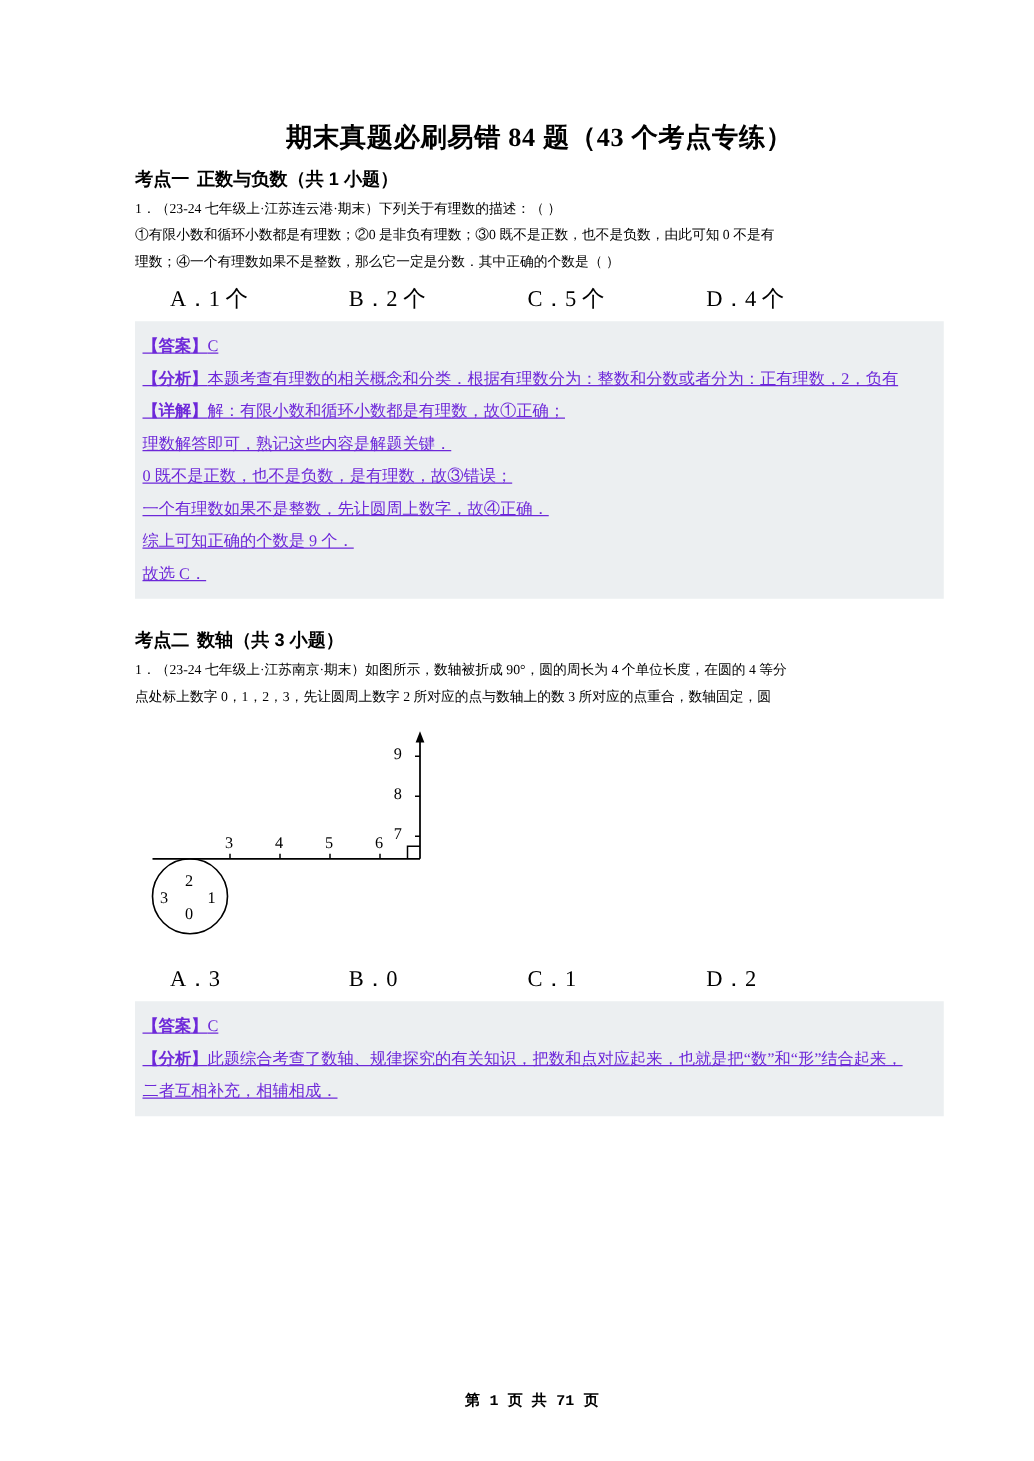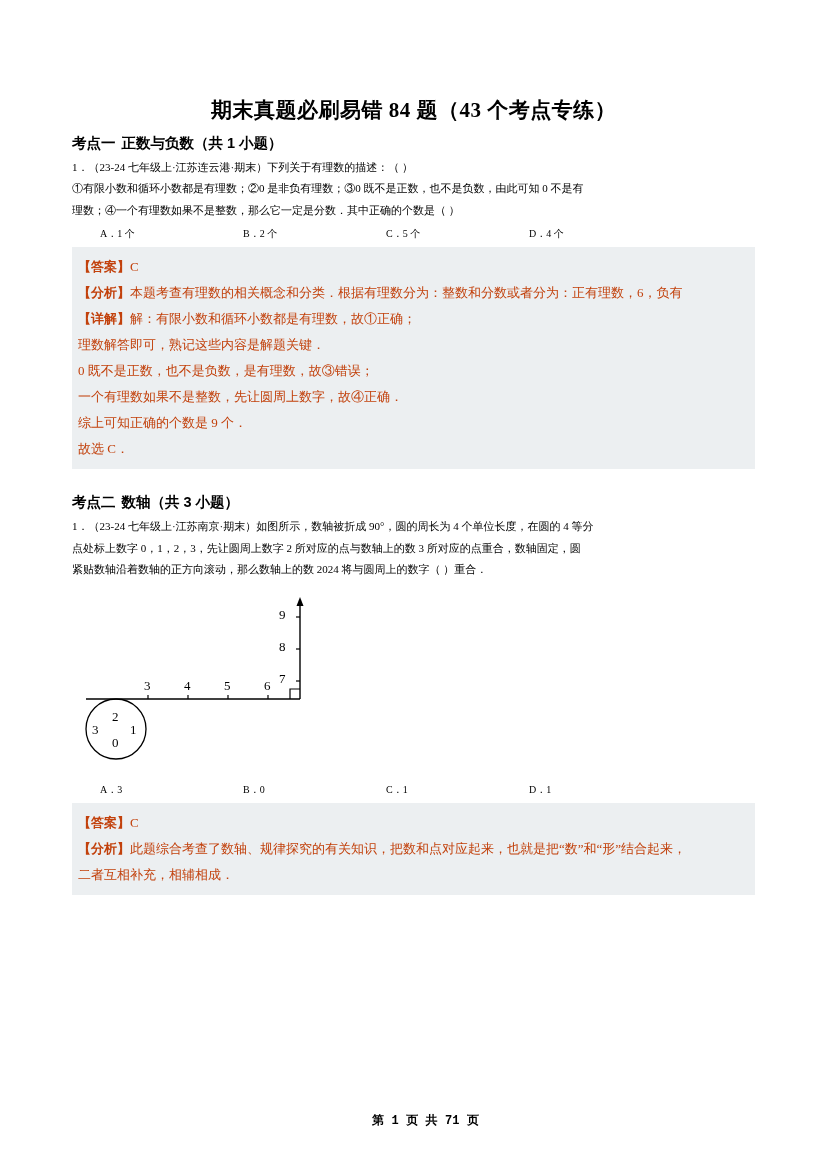--- a/index.html
+++ b/index.html
@@ -13,21 +13,21 @@
     font-family: "Liberation Serif", serif;
     color: #000000;
     position: relative;
     overflow: hidden;
   }
   .page {
     position: relative;
     width: 827px;
     height: 1150px;
     box-sizing: border-box;
-    padding: 78px 72px 0 72px;
+    padding: 78px 72px 0 108px;
   }
   .doc-title {
     text-align: center;
     font-size: 21px;
     font-weight: bold;
     font-family: "Liberation Serif", serif;
     letter-spacing: 0.5px;
     margin: 18px 0 6px 0;
   }
   .kaodian {
@@ -38,41 +38,42 @@
   }
   .kaodian .kd-label { margin-right: 6px; margin-top: 42px; }
   .q-line {
     font-size: 11px;
     line-height: 1.95;
     text-align: justify;
     font-family: "Liberation Serif", serif;
   }
   .q-line.first { margin-top: 2px; }
   .options {
-    font-size: 10px;
+    font-size: 18px;
     display: flex;
     margin: 6px 0 4px 0;
     padding-left: 28px;
     font-family: Liberation Serif, serif;
   }
   .options .opt {
     width: 143px;
     flex: 0 0 143px;
   }
   .answer-block {
     background: #eceff1;
     padding: 7px 8px 7px 6px;
     margin: 6px 0 8px 0;
   }
   .answer-block p {
     margin: 0;
-    color: #c2410c;
+    color: #6d28d9;
     font-size: 13px;
     line-height: 2.0;
     text-align: justify;
+    text-decoration: underline;
   }
   .answer-block .tag {
     font-weight: bold;
   }
   .figure-wrap {
     position: relative;
     height: 190px;
     margin: 6px 0 0 0;
   }
   .footer {
@@ -108,41 +109,40 @@
     <span class="opt">B．2 个</span>
     <span class="opt">C．5 个</span>
     <span class="opt">D．4 个</span>
   </div>
 
   <div class="answer-block">
     <p>
       <span class="tag">【答案】</span><span>C</span>
     </p>
     <p>
-      <span class="tag">【分析】</span><span>本题考查有理数的相关概念和分类．根据有理数分为：整数和分数或者分为：正有理数，6，负有</span>
+      <span class="tag">【分析】</span><span>本题考查有理数的相关概念和分类．根据有理数分为：整数和分数或者分为：正有理数，2，负有</span>
     </p>
     <p>
       <span class="tag">【详解】</span><span>解：有限小数和循环小数都是有理数，故①正确；</span>
     </p>
     <p>理数解答即可，熟记这些内容是解题关键．</p>
     <p>0 既不是正数，也不是负数，是有理数，故③错误；</p>
     <p>一个有理数如果不是整数，先让圆周上数字，故④正确．</p>
     <p>综上可知正确的个数是 9 个．</p>
     <p>故选 C．</p>
   </div>
 
   <div class="kaodian" style="margin-top:24px;">
     <span class="kd-label">考点二</span><span>数轴（共 3 小题）</span>
   </div>
 
   <div class="q-line first">
     <span>1．</span><span>（23-24 七年级上·江苏南京·期末）</span><span>如图所示，数轴被折成 90°，圆的周长为 4 个单位长度，在圆的 4 等分</span>
   </div>
   <div class="q-line">点处标上数字 0，1，2，3，先让圆周上数字 2 所对应的点与数轴上的数 3 所对应的点重合，数轴固定，圆</div>
-  <div class="q-line">紧贴数轴沿着数轴的正方向滚动，那么数轴上的数 2024 将与圆周上的数字（      ）重合．</div>
 
   <div class="figure-wrap">
     <svg width="420" height="190" viewBox="0 0 420 190" style="position:absolute; left:0; top:0;">
 
       <line x1="228" y1="112" x2="228" y2="18" stroke="#000" stroke-width="1.4"></line>
       <polygon points="228,10 224.5,19 231.5,19" fill="#000"></polygon>
 
       <line x1="228" y1="112" x2="14" y2="112" stroke="#000" stroke-width="1.4"></line>
 
       <polyline points="218,112 218,102 228,102" fill="none" stroke="#000" stroke-width="1.2"></polyline>
@@ -171,21 +171,21 @@
     <div style="position:absolute; left:40px; top:122px; font-size:13px;">2</div>
     <div style="position:absolute; left:20px; top:135px; font-size:13px;">3</div>
     <div style="position:absolute; left:58px; top:135px; font-size:13px;">1</div>
     <div style="position:absolute; left:40px; top:148px; font-size:13px;">0</div>
   </div>
 
   <div class="options">
     <span class="opt">A．3</span>
     <span class="opt">B．0</span>
     <span class="opt">C．1</span>
-    <span class="opt">D．1</span>
+    <span class="opt">D．2</span>
   </div>
 
   <div class="answer-block">
     <p>
       <span class="tag">【答案】</span><span>C</span>
     </p>
     <p>
       <span class="tag">【分析】</span><span>此题综合考查了数轴、规律探究的有关知识，把数和点对应起来，也就是把“数”和“形”结合起来，</span>
     </p>
     <p>二者互相补充，相辅相成．</p>

